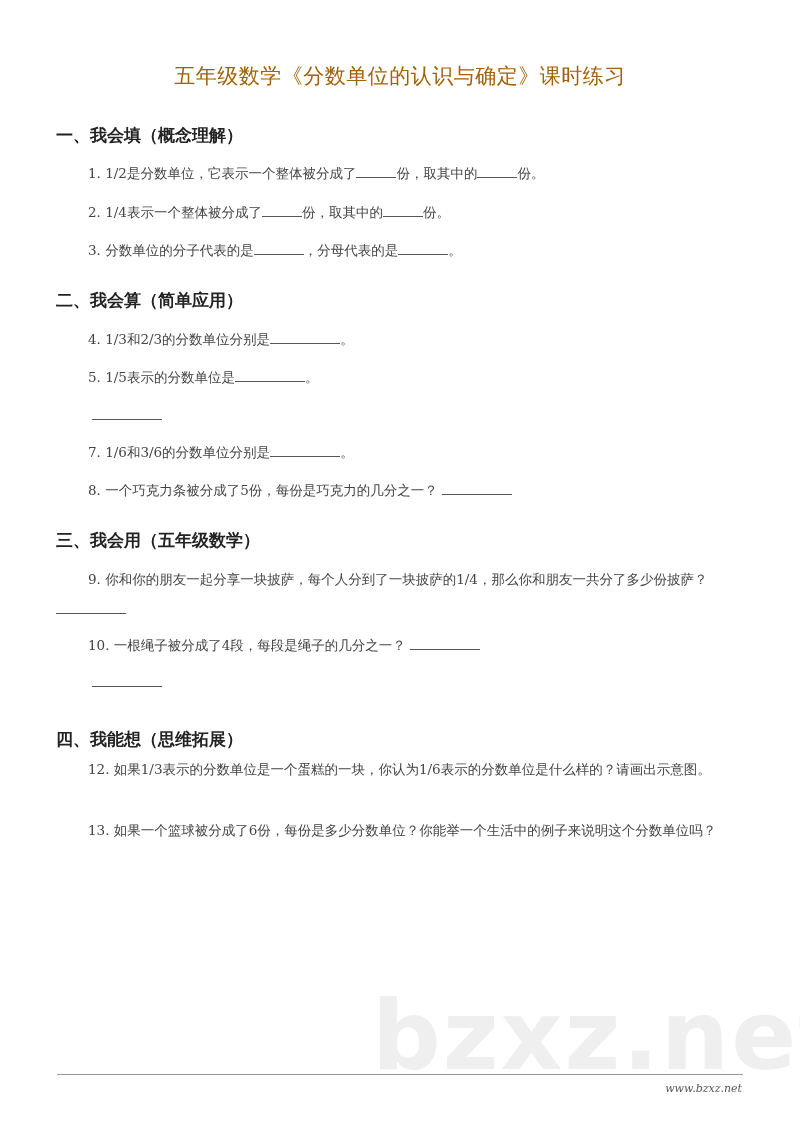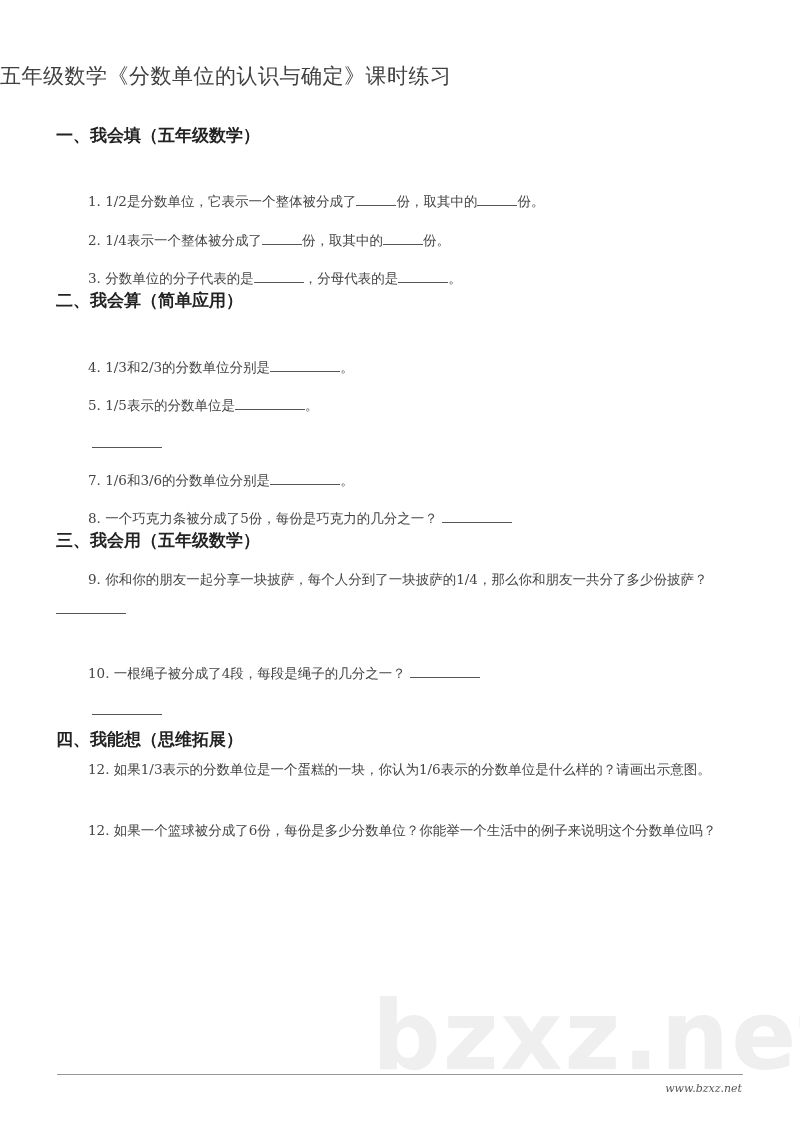--- a/index.html
+++ b/index.html
@@ -1,38 +1,38 @@
 <!DOCTYPE html>
 <html><head>
 <meta charset="utf-8">
 <style>
   html, body { margin: 0; padding: 0; background: #ffffff; }
   body { width: 800px; height: 1130px; position: relative; overflow: hidden;
          font-family: "DejaVu Serif", "Liberation Serif", serif; color: #333; }
-  .title { position: absolute; top: 62px; left: 0; width: 800px; text-align: left;
+  .title { position: absolute; top: 62px; left: 0; width: 800px; text-align: center;
            font-family: "DejaVu Sans", "Liberation Sans", sans-serif;
-           font-size: 21px; color: #404040; letter-spacing: 0.5px; }
+           font-size: 21px; color: #a16207; letter-spacing: 0.5px; }
   .section-head { position: absolute; left: 56px; font-family: "DejaVu Sans", "Liberation Sans", sans-serif;
                   font-weight: bold; font-size: 17px; color: #222; }
   .q { position: absolute; font-size: 13.5px; color: #444; line-height: 30px; white-space: nowrap; }
-  .q.indent { left: 88px; margin-top: 28px; }
+  .q.indent { left: 88px; }
   .q.wrap { left: 56px; width: 690px; white-space: normal; text-indent: 32px; }
   .blank { display: inline-block; border-bottom: 1px solid #555; height: 14px; vertical-align: baseline; }
   .watermark { position: absolute; left: 372px; top: 980px; font-family: "DejaVu Sans", "Liberation Sans", sans-serif;
                font-weight: bold; font-size: 96px; color: #efefef; letter-spacing: 2px; }
   .footer-line { position: absolute; left: 57px; top: 1074px; width: 686px; height: 0; border-top: 1.5px solid #999; }
   .footer-url { position: absolute; right: 58px; top: 1082px; font-family: "DejaVu Serif", "Liberation Serif", serif;
                 font-style: italic; font-size: 11px; color: #555; text-align: right; }
 </style>
 </head>
 <body>
 
 <div class="title">五年级数学《分数单位的认识与确定》课时练习</div>
 
-<div class="section-head" style="top:124px">一、我会填（五年级数学）</div>
+<div class="section-head" style="top:124px">一、我会填（概念理解）</div>
 <div class="q indent" style="top:158px">
   <span>1. 1/2是分数单位，它表示一个整体被分成了</span><span class="blank" style="width:40px"></span><span>份，取其中的</span><span class="blank" style="width:40px"></span><span>份。</span>
 </div>
 <div class="q indent" style="top:197px">
   <span>2. 1/4表示一个整体被分成了</span><span class="blank" style="width:40px"></span><span>份，取其中的</span><span class="blank" style="width:40px"></span><span>份。</span>
 </div>
 <div class="q indent" style="top:235px">
   <span>3. 分数单位的分子代表的是</span><span class="blank" style="width:50px"></span><span>，分母代表的是</span><span class="blank" style="width:50px"></span><span>。</span>
 </div>
 
@@ -62,18 +62,18 @@
 </div>
 <div class="q indent" style="top:667px">
   &nbsp;<span class="blank" style="width:70px"></span>
 </div>
 
 <div class="section-head" style="top:728px">四、我能想（思维拓展）</div>
 <div class="q wrap" style="top:754px">
   <span>12.  如果1/3表示的分数单位是一个蛋糕的一块，你认为1/6表示的分数单位是什么样的？请画出示意图。</span>
 </div>
 <div class="q wrap" style="top:815px">
-  <span>12. 如果一个篮球被分成了6份，每份是多少分数单位？你能举一个生活中的例子来说明这个分数单位吗？</span>
+  <span>13. 如果一个篮球被分成了6份，每份是多少分数单位？你能举一个生活中的例子来说明这个分数单位吗？</span>
 </div>
 
 <div class="watermark">bzxz.net</div>
 <div class="footer-line"></div>
 <div class="footer-url">www.bzxz.net</div>
 
 </body></html>

